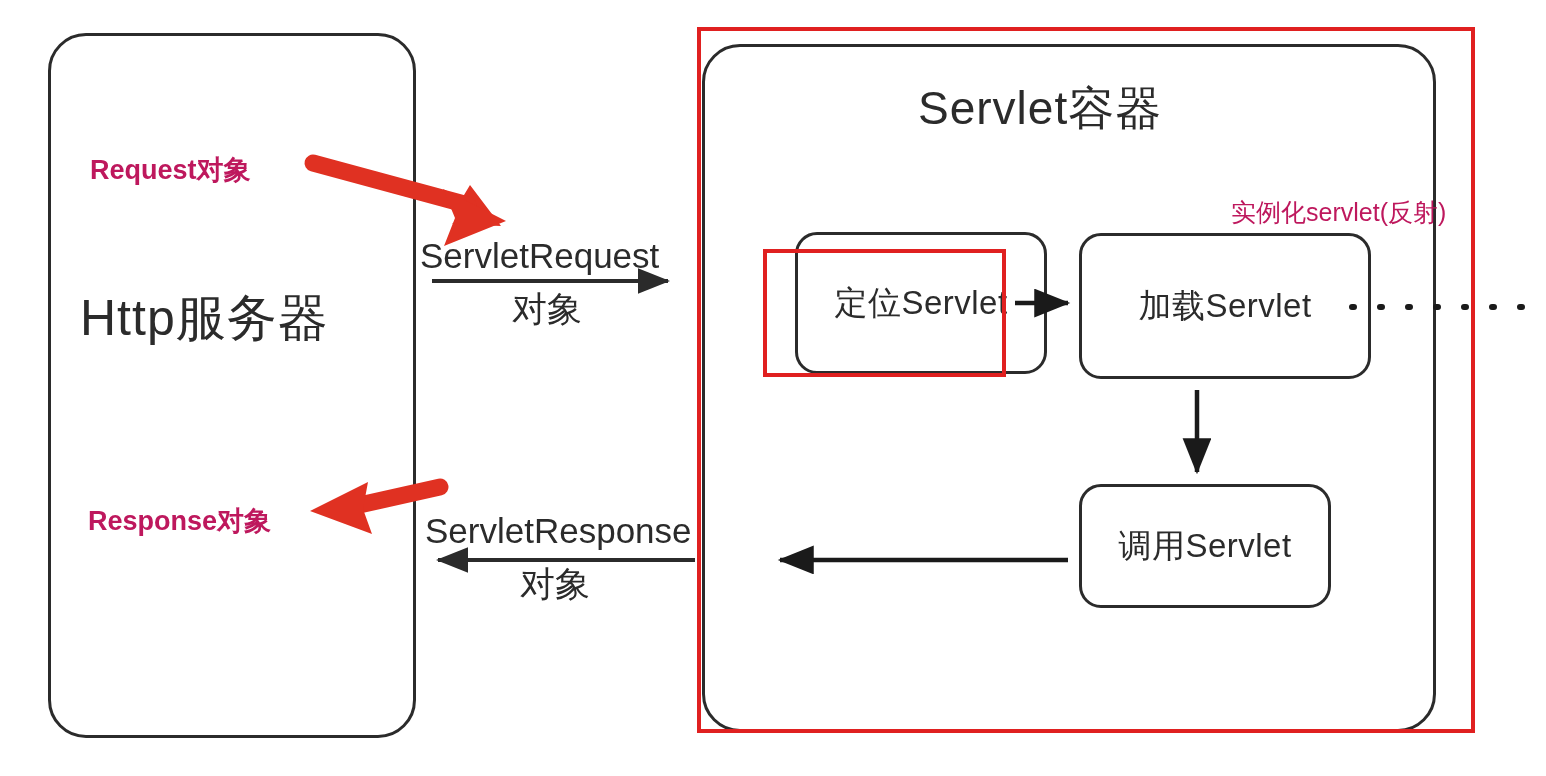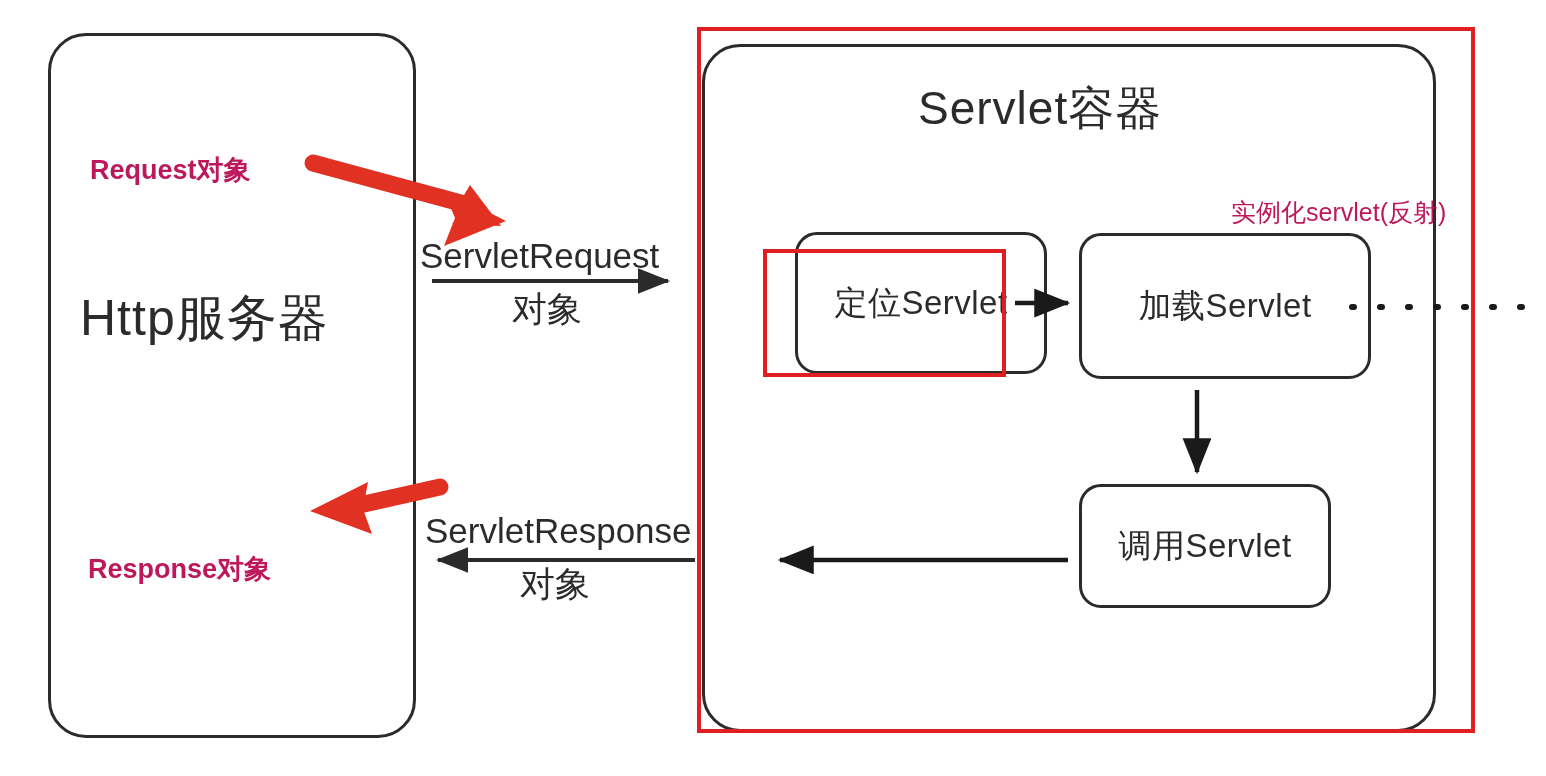--- a/index.html
+++ b/index.html
@@ -88,21 +88,20 @@
   }
   #request-object-label {
     left: 90px; top: 152px;
     font-size: 27px;
     font-weight: 700;
   }
   #response-object-label {
     left: 88px; top: 503px;
     font-size: 27px;
     font-weight: 700;
-    margin-top: 48px;
   }
   #instantiate-label {
     left: 1231px; top: 196px;
     font-size: 25px;
     font-weight: 400;
   }
 
   
   .flow-label {
     color: #2b2b2b;

